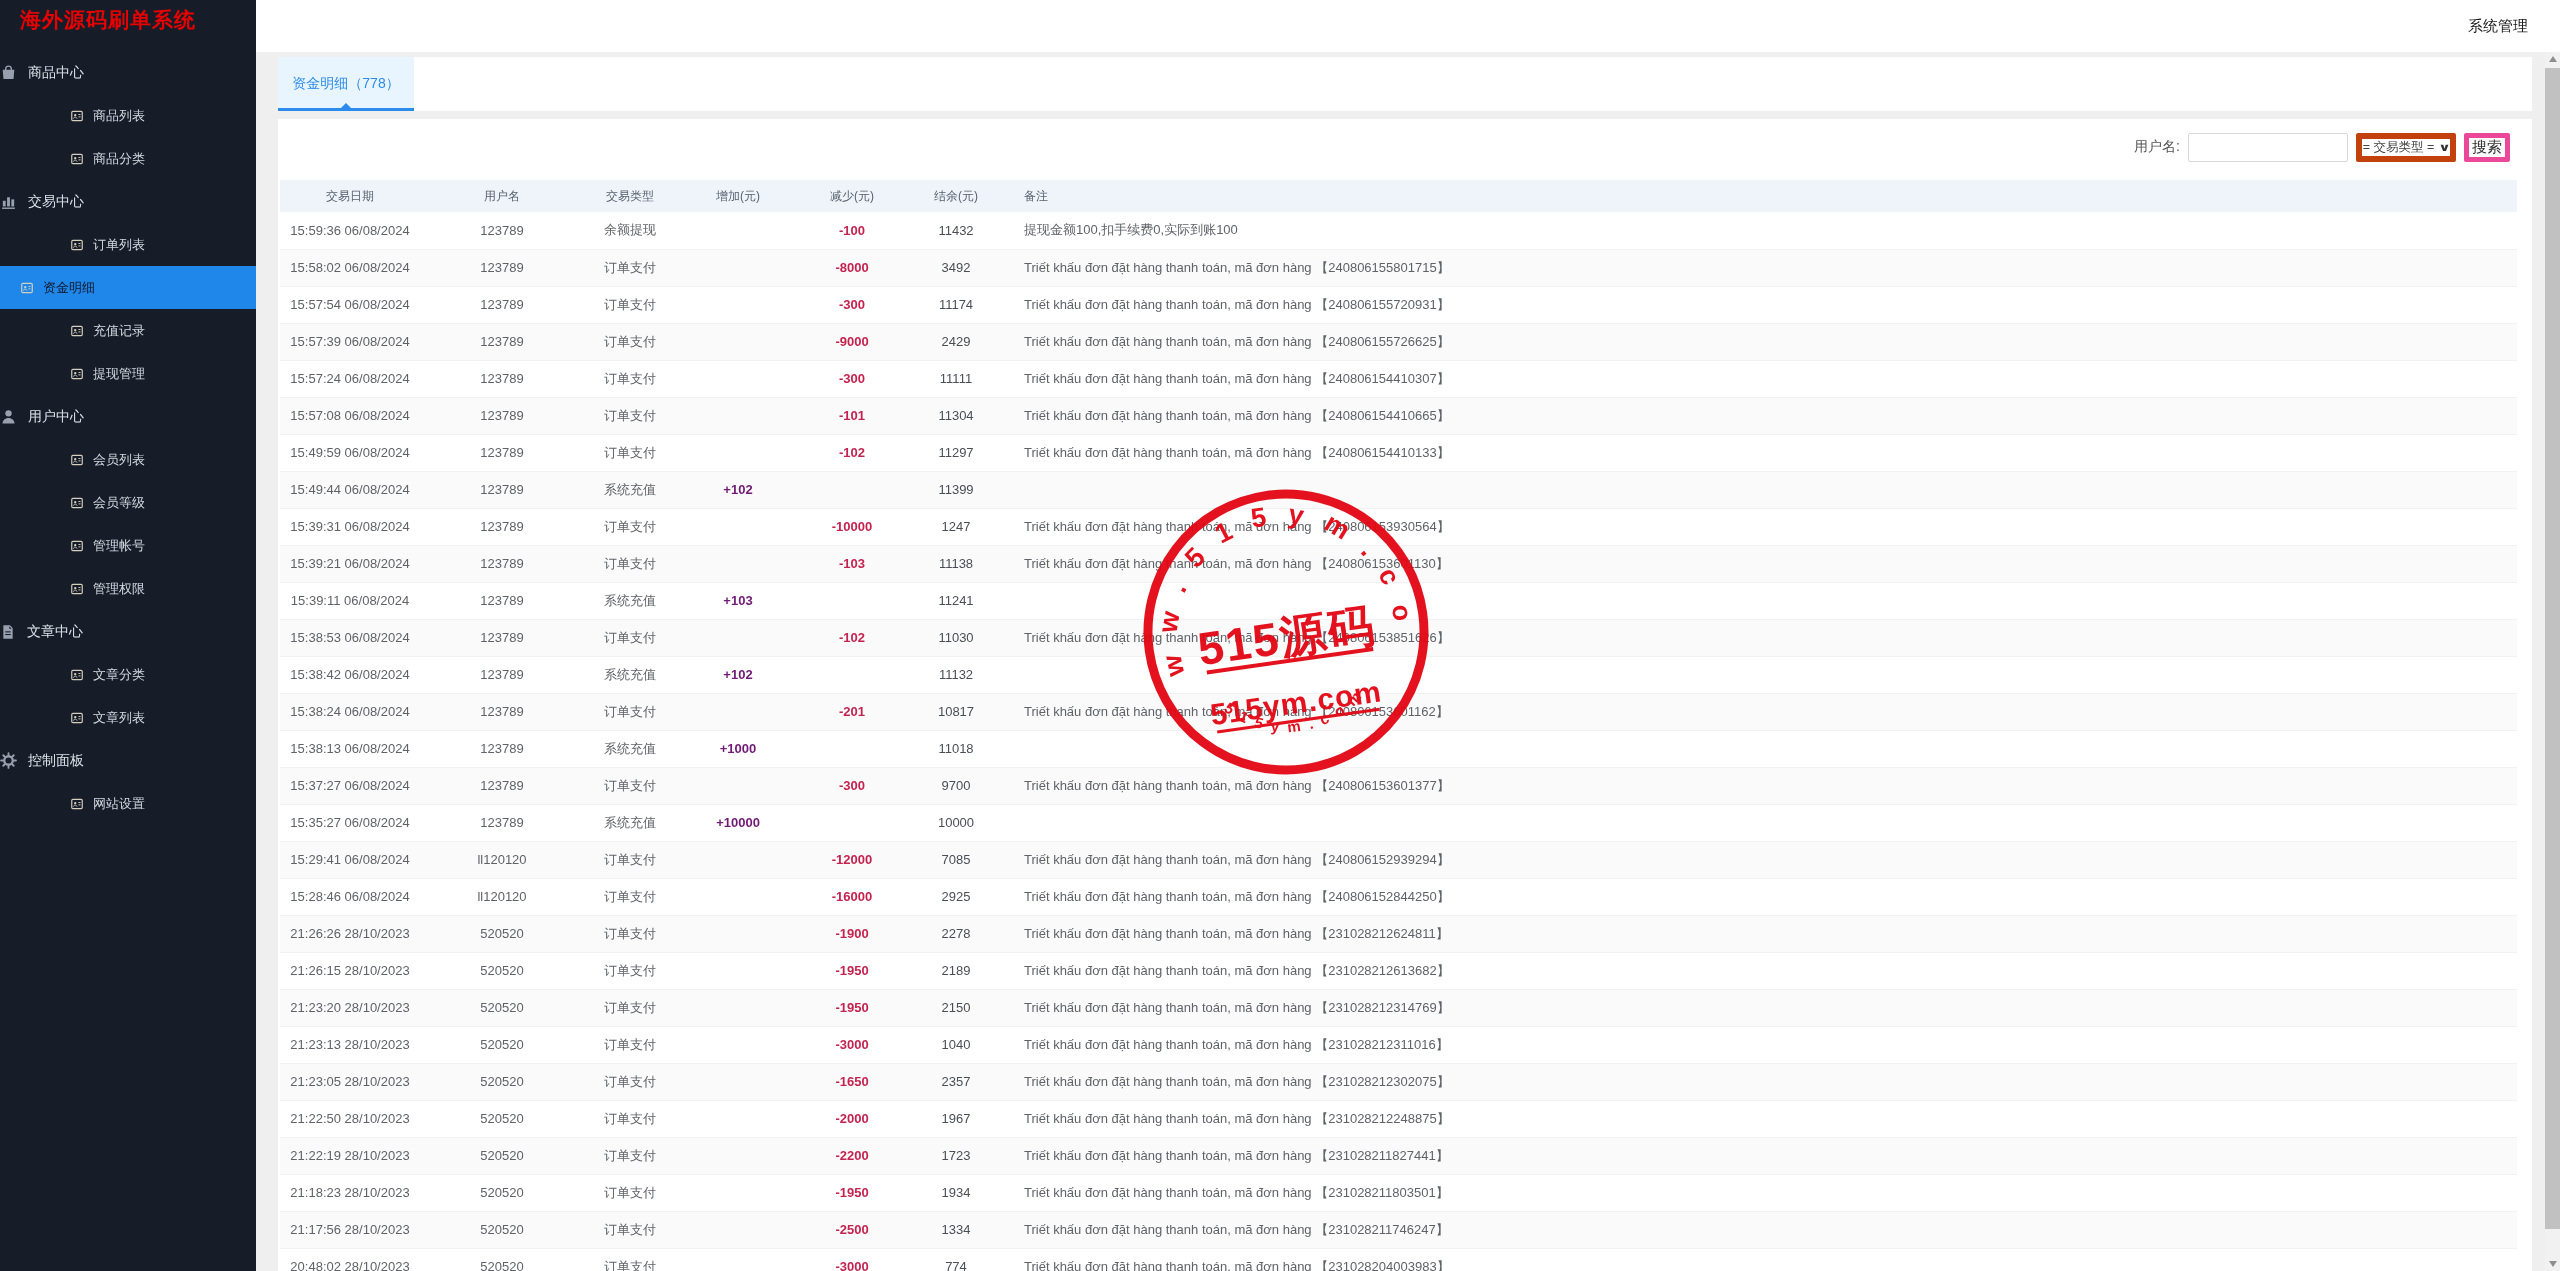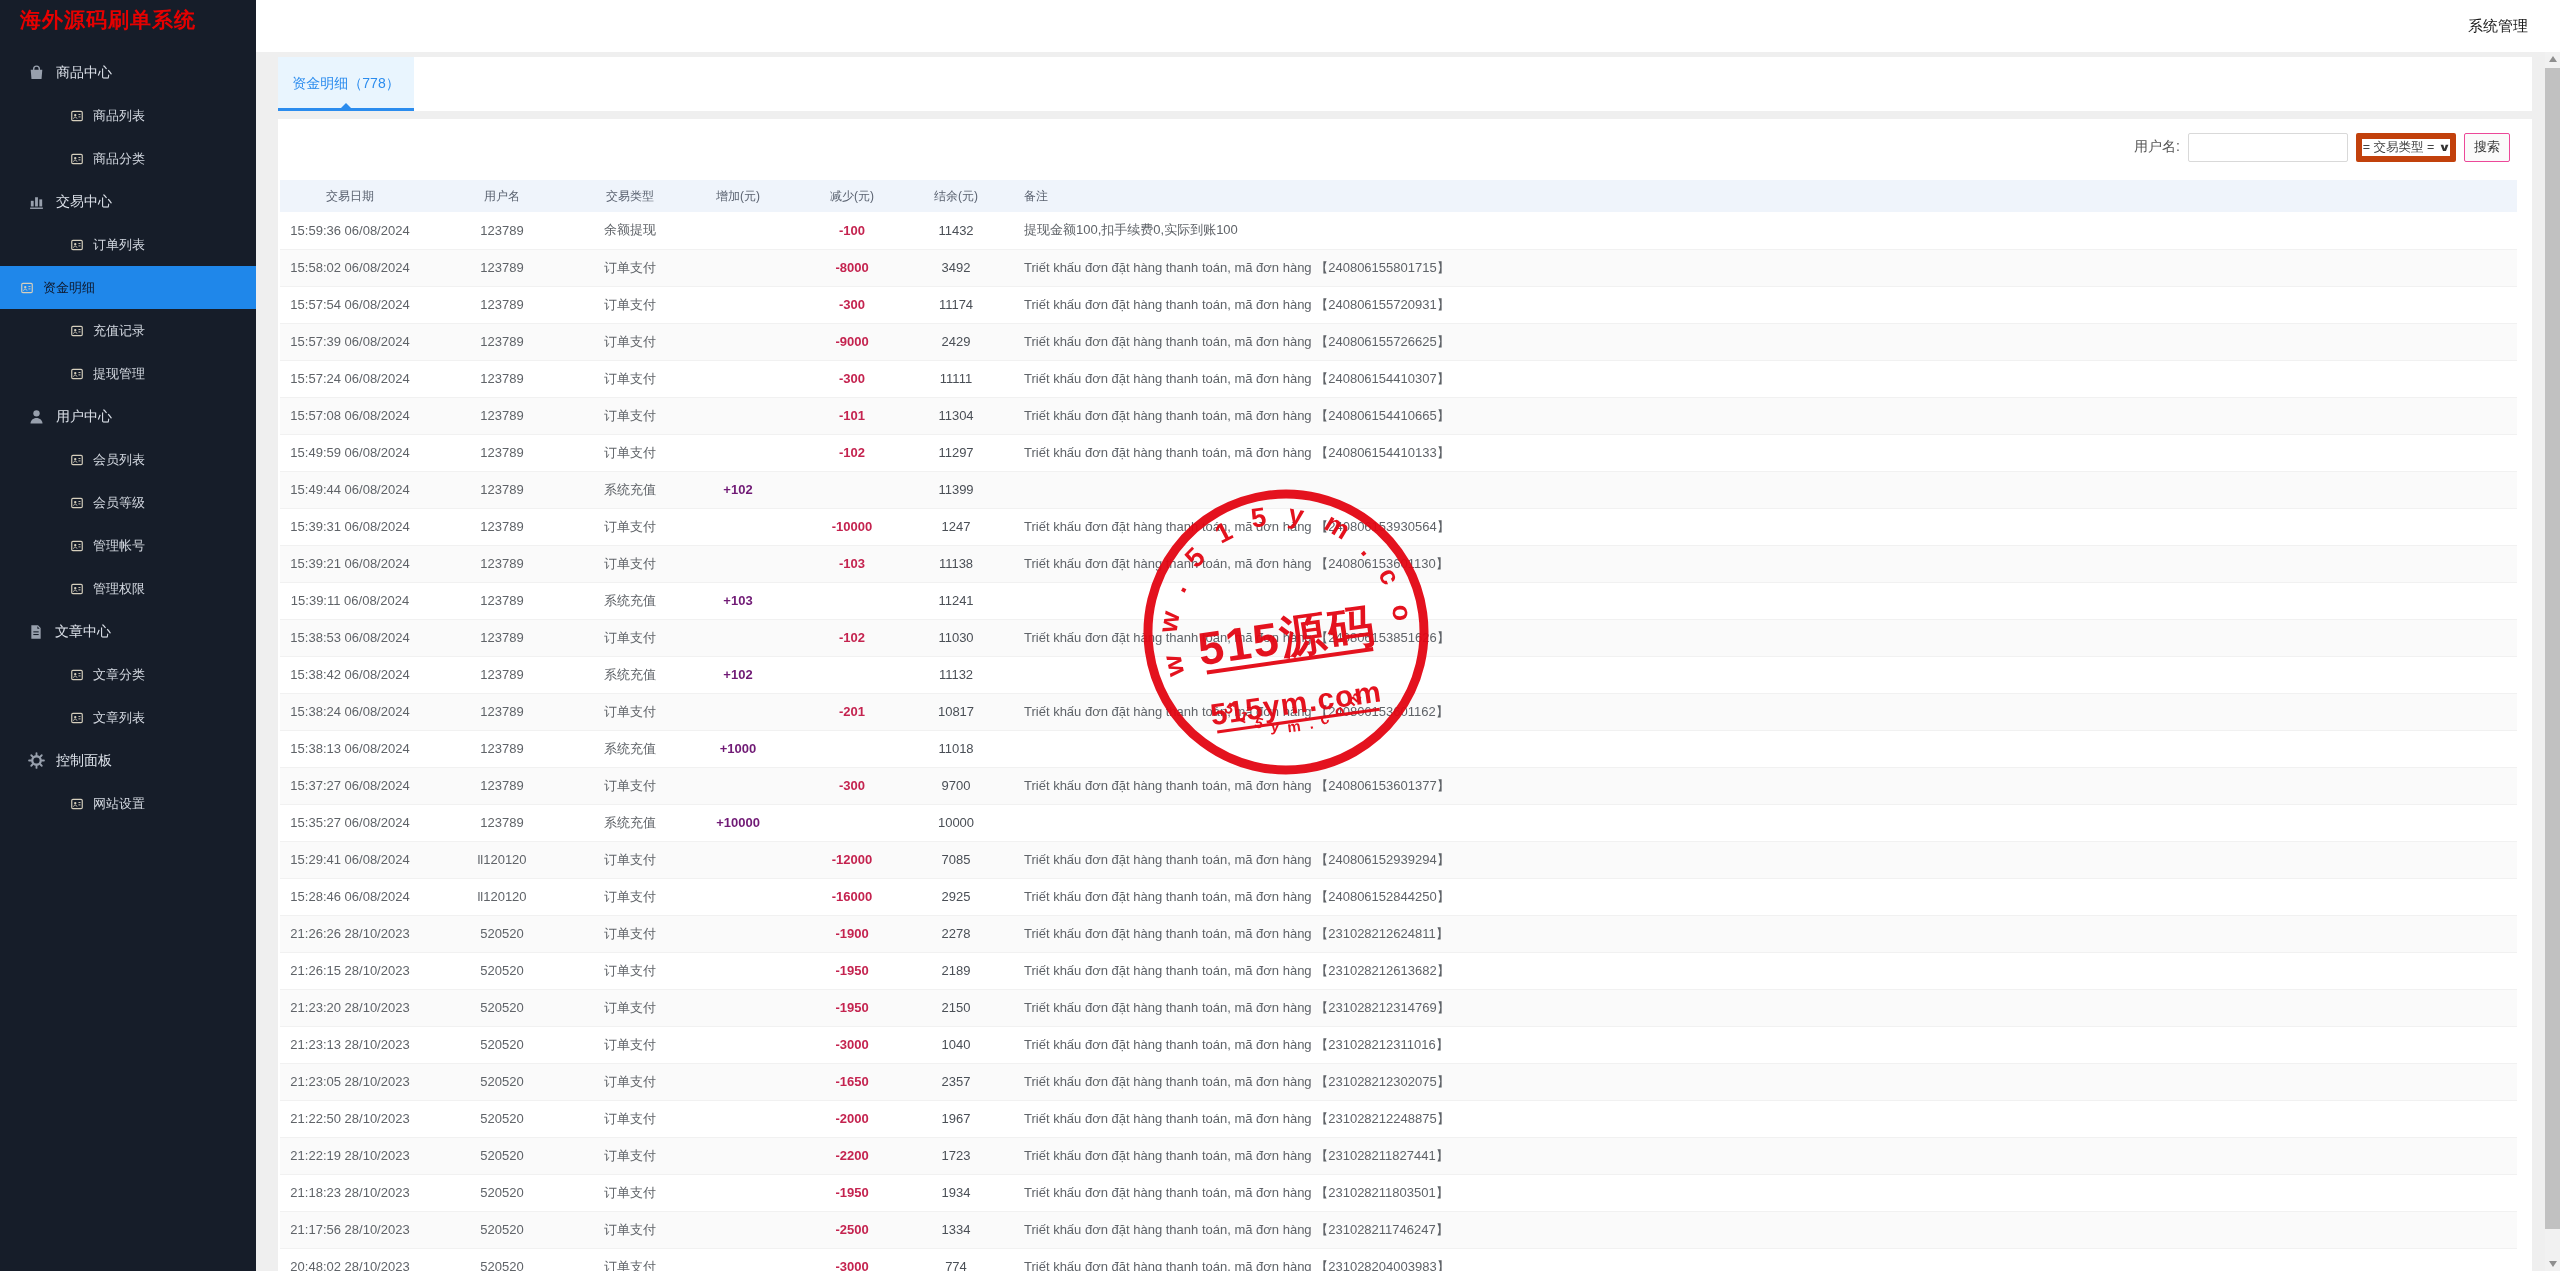--- a/index.html
+++ b/index.html
@@ -7,21 +7,21 @@
   body {
     position:relative; overflow:hidden; background:#efefef;
     font-family:"Liberation Sans","DejaVu Sans",sans-serif;
   }
   
   .sidebar { position:absolute; left:0; top:0; width:256px; height:100%; background:#161d29; z-index:5; }
   .logo { padding:6px 0 0 20px; font-size:21px; font-weight:bold; color:#e60000; letter-spacing:1px; white-space:nowrap; }
   .menu { margin-top:17px; }
   .mi { height:43px; display:flex; align-items:center; cursor:pointer; }
   .mi .ic { flex:none; display:flex; align-items:center; }
-  .mi.top { padding-left:28px; color:#dde2ea; font-size:14px; gap:11px; }
+  .mi.top { color:#dde2ea; font-size:14px; gap:11px; }
   .mi.sub { padding-left:70px; color:#d3d8e0; font-size:13px; gap:9px; }
   .mi.active { background:#1f87ea; color:#0f172a;padding-left:20px; }
   
   .topbar { position:absolute; left:256px; top:0; right:0; height:52px; background:#ffffff; z-index:2; }
   .sysadmin { position:absolute; right:32px; top:4px; line-height:44px; font-size:15px; color:#1a1a1a; cursor:pointer; }
   
   .card { position:absolute; background:#ffffff; }
   .tab-card { left:278px; top:57px; width:2254px; height:54px; }
   .tab { position:absolute; left:0; top:0; width:136px; height:54px; background:#e9f5fe;
          color:#2b8cee; font-size:14px; display:flex; align-items:center; justify-content:center; cursor:pointer; }
@@ -29,21 +29,21 @@
   .tab::after { content:""; position:absolute; left:50%; bottom:3px; margin-left:-5px;
                 border-left:5px solid transparent; border-right:5px solid transparent; border-bottom:5px solid #2b8cee; }
   .table-card { left:278px; top:119px; width:2254px; height:calc(100% - 119px); }
   
   .search-row { position:absolute; top:13px; right:22px; display:flex; align-items:center; gap:8px; height:30px; }
   .search-row label { font-size:14px; color:#555; }
   .search-row input { width:160px; height:29px; border:1px solid #d9d9d9; border-radius:2px; padding:0 8px; font-size:13px; color:#333; outline:none; }
   .selectbox { width:100px; height:29px; border:6px solid #c2410c; border-radius:2px; background:#fff;
                display:flex; align-items:center; justify-content:center; gap:6px; font-size:12.5px; color:#444; cursor:pointer; }
   .selectbox .caret { font-size:11px; font-weight:bold; color:#333; transform:scaleX(1.4); }
-  .search-btn { width:46px; height:29px; border:1px solid #ec4899; border-radius:2px; background:#fafafa; font-size:13px; color:#333; cursor:pointer;
+  .search-btn { width:46px; height:29px; border:5px solid #ec4899; border-radius:2px; background:#fafafa; font-size:15px; color:#333; cursor:pointer;
                 font-family:"Liberation Sans","DejaVu Sans",sans-serif; }
   
   .table-wrap { position:absolute; top:61px; left:2px; right:15px; }
   table { width:100%; border-collapse:collapse; table-layout:fixed; }
   thead th { background:#eff4fb; height:32px; font-weight:normal; color:#5a6270; font-size:12px; }
   tbody td { height:37px; text-align:center; border-bottom:1px solid #f1f1f1; font-size:13px; color:#5f6368;
              white-space:nowrap; overflow:hidden; }
   tbody tr:nth-child(even) { background:#fafafa; }
   td.inc { color:#701a75; font-weight:bold; }
   td.dec { color:#c4234f; font-weight:bold; }

